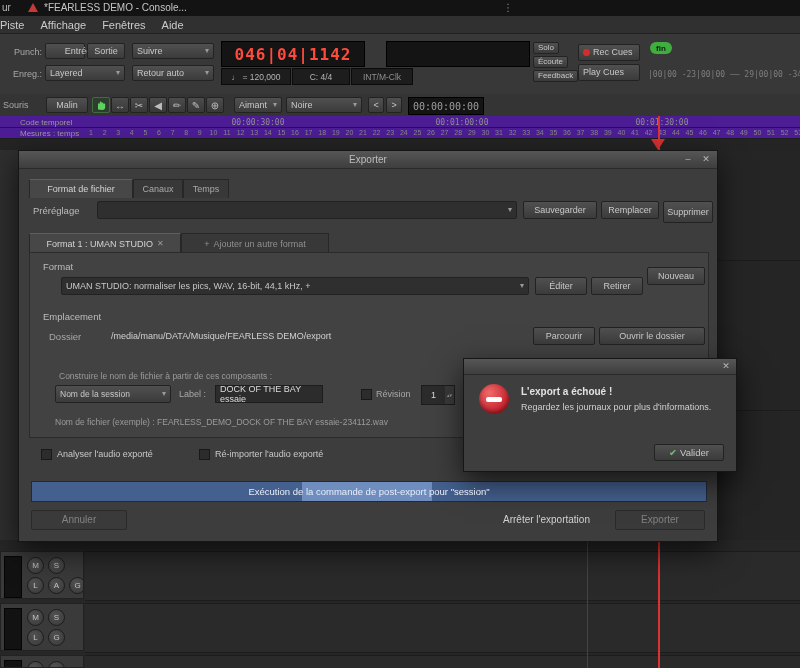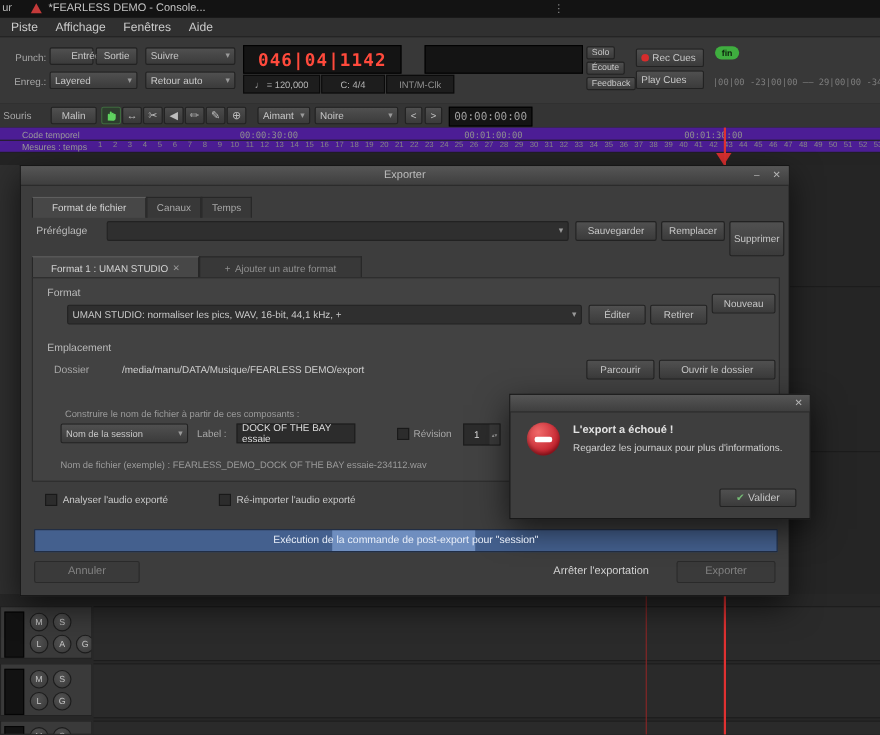--- a/index.html
+++ b/index.html
@@ -6,21 +6,21 @@
   .screen{position:relative;width:800px;height:668px;background:#2b2b2b;overflow:hidden;
           font-family:"Liberation Sans",sans-serif;color:#c9c9c9;font-size:10px;}
   .abs{position:absolute;}
   .lbl{color:#a8a8a8;}
   
   .topbar{position:absolute;left:0;top:0;width:800px;height:16px;background:#131313;border-bottom:1px solid #000;}
   .wtitle{color:#c6c6c6;}
   .logo-triangle{width:0;height:0;border-left:5px solid transparent;border-right:5px solid transparent;border-bottom:9px solid #c43a3a;}
   
   .menubar{position:absolute;left:0;top:16px;width:800px;height:18px;background:#303030;border-bottom:1px solid #202020;
-           display:flex;align-items:center;gap:16px;padding-left:10px;box-sizing:border-box;font-size:11px;text-align:center;}
+           display:flex;align-items:center;gap:16px;box-sizing:border-box;font-size:11px;text-align:center;}
   .menu-item{color:#cbcbcb;cursor:default;}
   
   .transport{position:absolute;left:0;top:34px;width:800px;height:60px;background:#383838;border-bottom:1px solid #242424;}
   .tools{position:absolute;left:0;top:94px;width:800px;height:22px;background:#343434;border-bottom:1px solid #222;}
   .btn{display:inline-flex;align-items:center;justify-content:center;gap:3px;background:linear-gradient(#505050,#3b3b3b);
        border:1px solid #222;border-radius:2px;color:#c8c8c8;font-size:9px;line-height:1;box-sizing:border-box;cursor:default;
        font-family:"Liberation Sans",sans-serif;}
   .btn.disabled{background:#3a3a3a;color:#828282;border-color:#2a2a2a;}
   .combo{justify-content:space-between;padding:0 4px;}
   .combo-arrow{color:#9a9a9a;font-size:8px;}
@@ -31,21 +31,21 @@
   .minibox{background:#1d1d1d;border:1px solid #0a0a0a;display:flex;align-items:center;justify-content:center;font-size:8.5px;color:#b5b5b5;}
   .pill{background:#3fae3f;color:#0d230d;border-radius:6px;font-size:8px;display:flex;align-items:center;justify-content:center;font-weight:bold;}
   .tinybtn{font-size:8px;height:12px;padding:0 4px;}
   .recdot{width:7px;height:7px;border-radius:50%;background:#d62c2c;display:inline-block;}
   .tool{width:18px;height:16px;padding:0;margin:0 1px 0 0;background:linear-gradient(#4c4c4c,#383838);border:1px solid #222;
         border-radius:2px;color:#bdbdbd;font-size:10px;display:inline-flex;align-items:center;justify-content:center;}
   .tool.active{background:#2e3d2e;border-color:#3f6b3f;color:#5fd35f;}
   
   .rulers{position:absolute;left:0;top:116px;width:800px;height:34px;background:#4c1d95;border-bottom:1px solid #141414;}
   .ruler-sep{position:absolute;left:0;width:800px;height:1px;background:#1e1e1e;}
-  .tc-mark{position:absolute;top:2px;width:80px;font-size:8px;color:#8f8f8f;font-family:"DejaVu Sans Mono",monospace;}
+  .tc-mark{position:absolute;top:2px;width:80px;text-align:center;font-size:8px;color:#8f8f8f;font-family:"DejaVu Sans Mono",monospace;}
   .bar-num{position:absolute;top:13px;width:14px;text-align:center;font-size:7px;color:#888;}
   .ruler-label{font-size:8px;color:#9a9a9a;}
   .ph-line{position:absolute;width:2px;background:#e03131;}
   .ph-line.dim{width:1px;background:#8c2626;}
   .ph-marker{position:absolute;width:0;height:0;border-left:7px solid transparent;border-right:7px solid transparent;border-top:11px solid #d93030;}
   
   .dialog{position:absolute;background:#3d3d3d;border:1px solid #161616;box-shadow:0 10px 28px rgba(0,0,0,.65);}
   .dlg-titlebar{position:absolute;left:0;top:0;right:0;height:17px;background:linear-gradient(#565656,#3e3e3e);
                 border-bottom:1px solid #2a2a2a;display:flex;align-items:center;justify-content:center;font-size:10px;color:#bdbdbd;}
   .win-ctl{position:absolute;top:1px;width:14px;height:14px;display:flex;align-items:center;justify-content:center;color:#b5b5b5;font-size:9px;cursor:default;}
@@ -307,21 +307,21 @@
       <span>Temps</span>
     </div>
 
     <span class="abs section-label" style="left:14px;top:54px;">Préréglage</span>
     <div class="btn combo abs" style="left:78px;top:50px;width:420px;height:18px;background:#2f2f2f;">
       <span></span>
       <span class="combo-arrow">▾</span>
     </div>
     <button class="btn abs" style="left:504px;top:50px;width:74px;height:18px;">Sauvegarder</button>
     <button class="btn abs" style="left:582px;top:50px;width:58px;height:18px;">Remplacer</button>
-    <button class="btn abs" style="left:644px;top:50px;width:50px;height:32px;">Supprimer</button>
+    <button class="btn abs" style="left:644px;top:50px;width:50px;height:22px;">Supprimer</button>
 
     <div class="tab active" style="left:10px;top:82px;width:152px;height:20px;">
       <span>Format 1 : UMAN STUDIO</span>
       <span style="color:#9a9a9a;font-size:8px;">✕</span>
     </div>
     <div class="tab" style="left:162px;top:82px;width:148px;height:20px;color:#8f8f8f;">
       <span>+</span>
       <span>Ajouter un autre format</span>
     </div>
 

